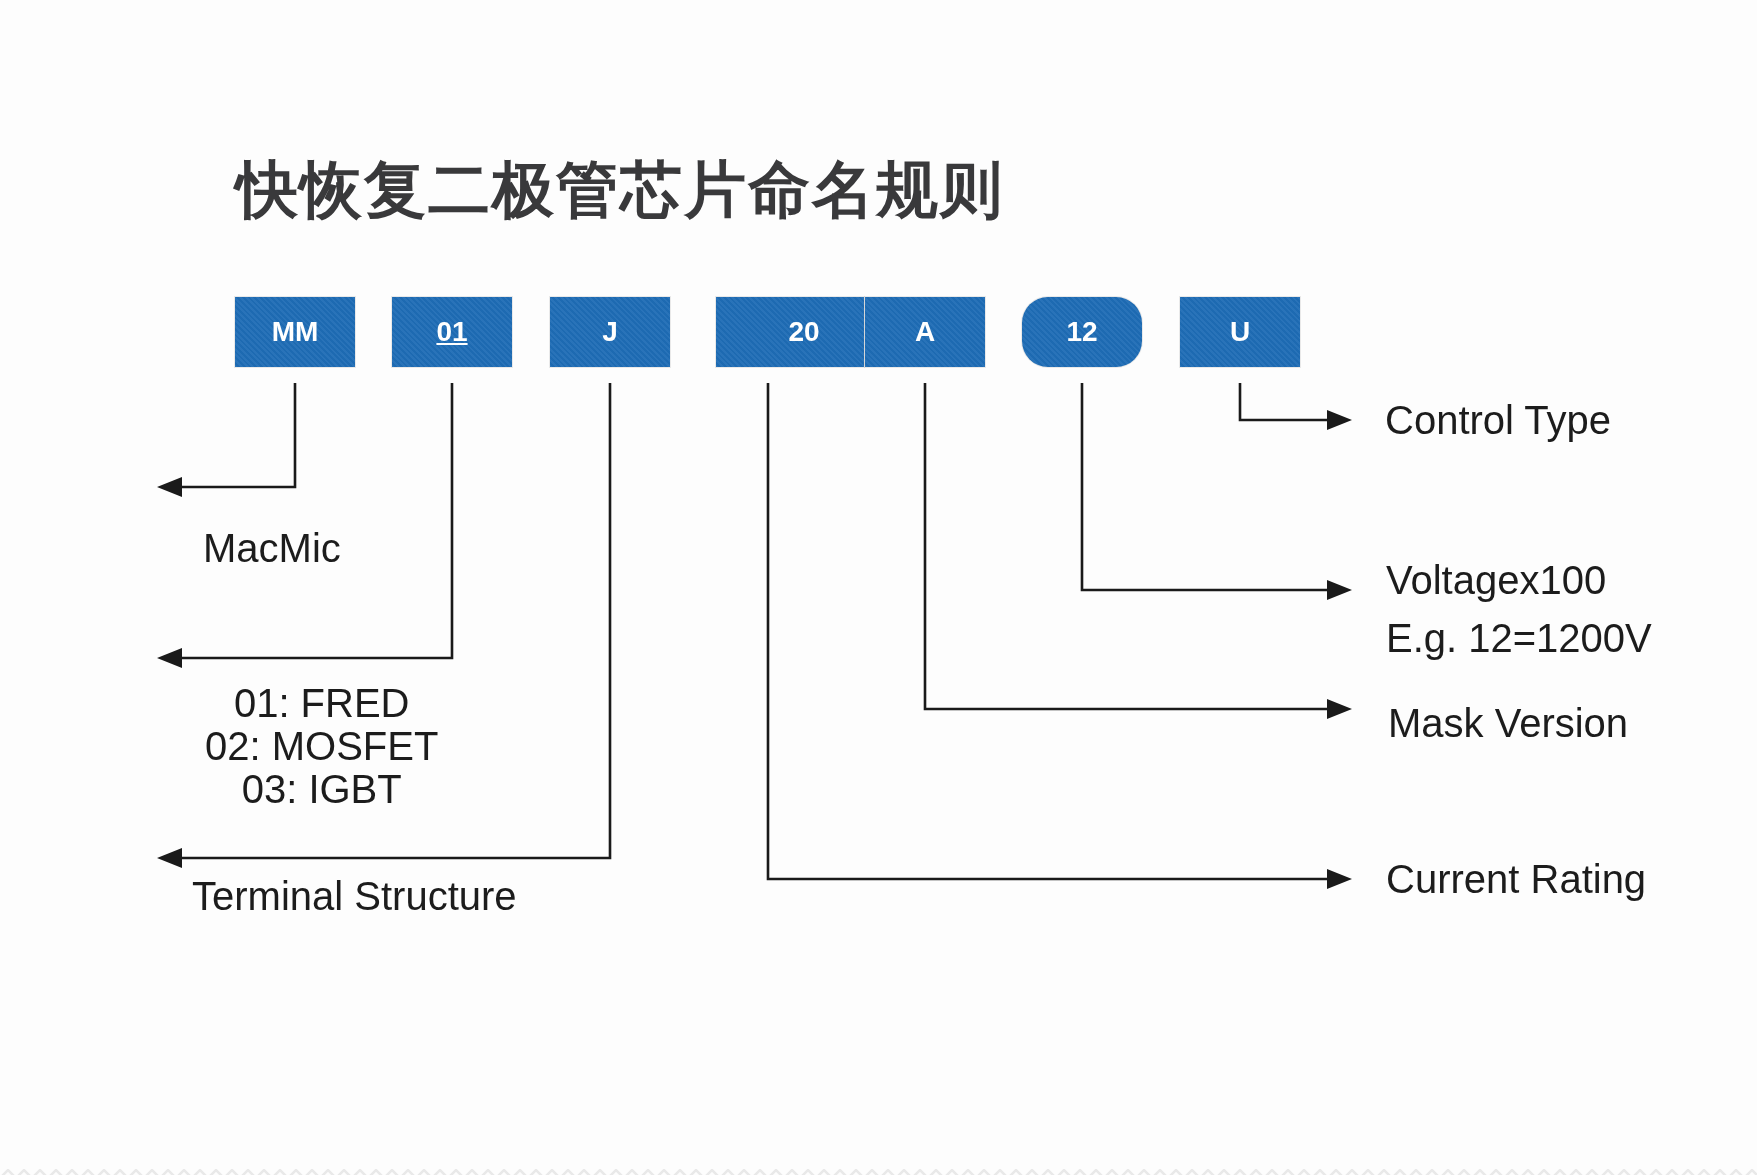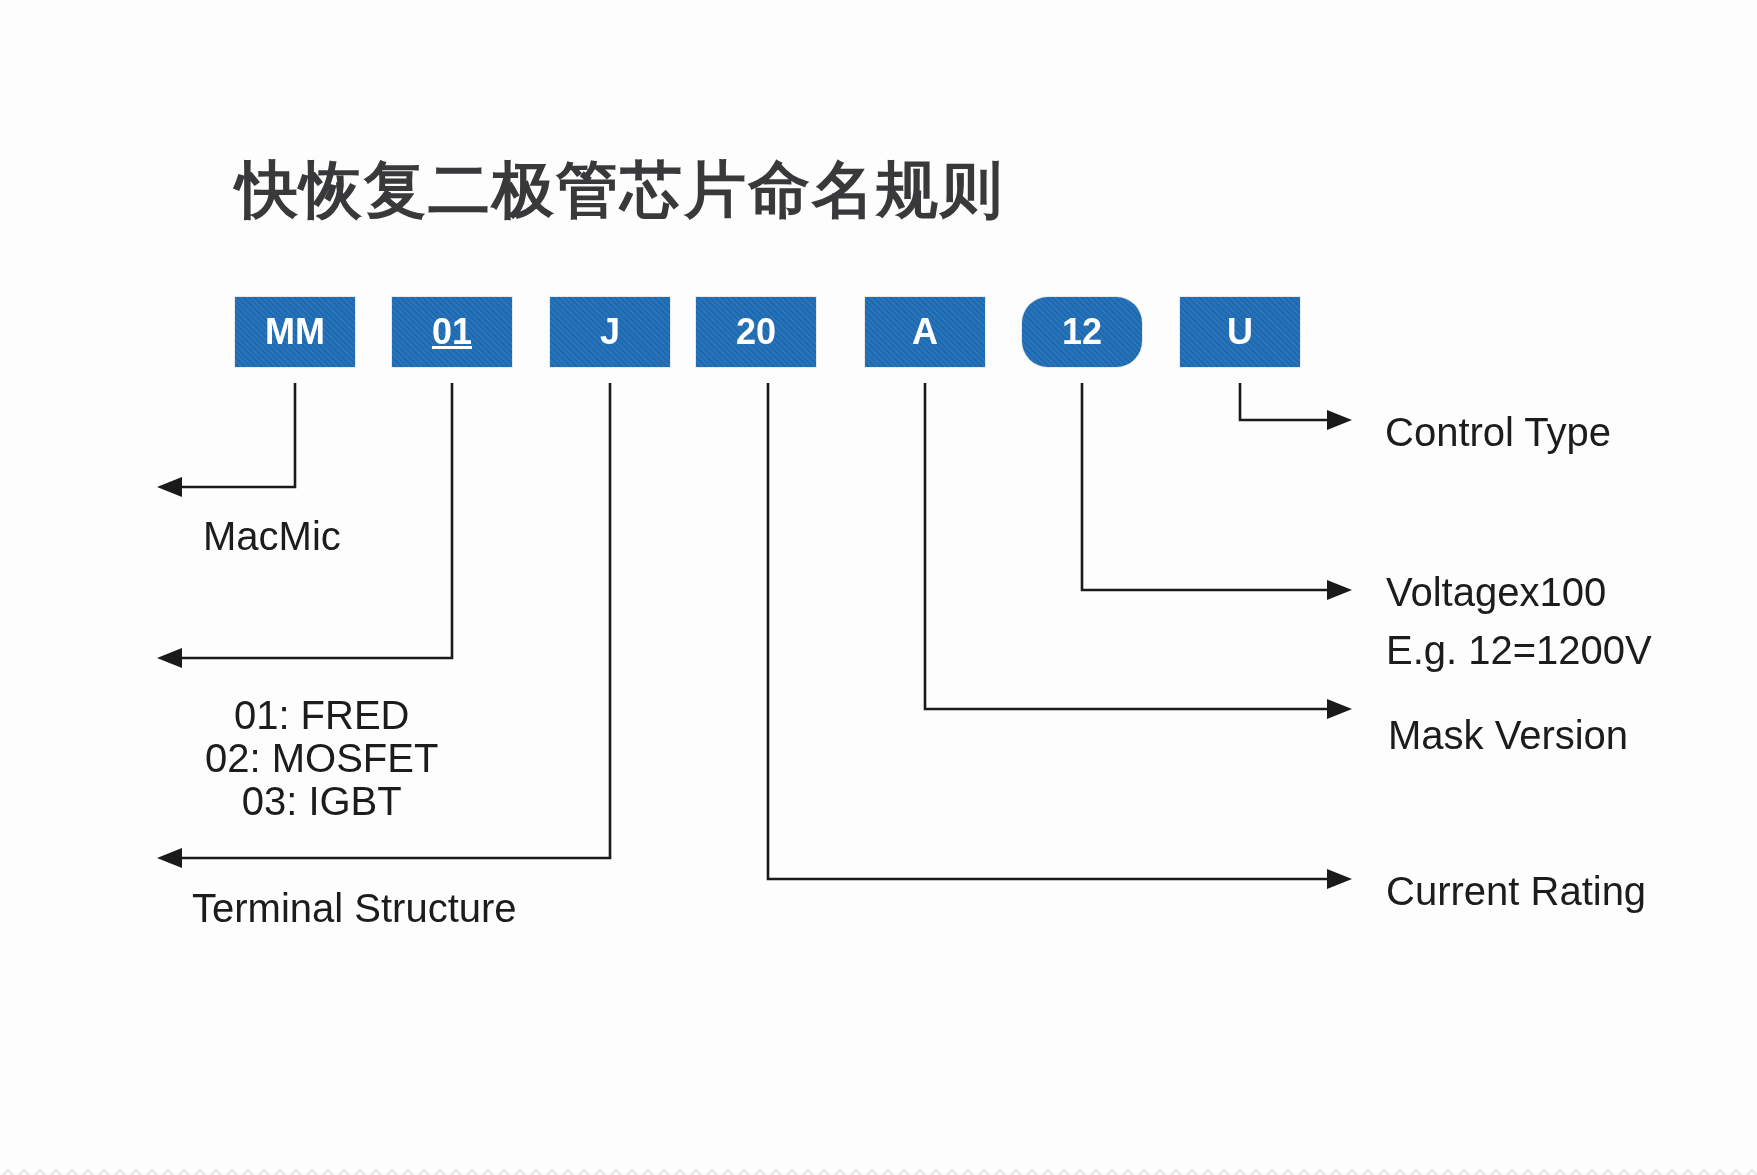--- a/index.html
+++ b/index.html
@@ -23,48 +23,47 @@
     white-space: nowrap;
   }
   .code-box {
     position: absolute;
     top: 297px;
     width: 120px; height: 70px;
     background: #1e6cb5;
     background-image:
       repeating-linear-gradient(45deg, rgba(255,255,255,0.05) 0 2px, rgba(0,0,0,0.02) 2px 4px);
     color: #ffffff;
-    font-size: 36px;
+    font-size: 28px;
     font-weight: bold;
     display: flex;
     align-items: center;
     justify-content: center;
     box-shadow: 0 0 0 1px rgba(0,0,0,0.08);
   }
   .b1 { left: 235px; }
   .b2 { left: 392px; text-decoration: underline; }
   .b3 { left: 550px; }
-  .b4 { left: 696px; }
+  .b4 { left: 716px; padding-left: 28px; }
   .b5 { left: 865px; }
   .b6 { left: 1022px; border-radius: 26px; }
   .b7 { left: 1180px; }
   svg.connectors {
     position: absolute;
     left: 0; top: 0;
     width: 1757px; height: 1175px;
   }
   .lbl {
     position: absolute;
     color: #1c1c1c;
     font-size: 40px;
     line-height: 48px;
     white-space: nowrap;
-    margin-top: 12px;
   }
-  .lbl-macmic   { left: 203px; top: 500px; }
+  .lbl-macmic   { left: 203px; top: 524px; }
   .lbl-codes    { left: 205px; top: 682px; line-height: 43px; text-align: center; }
   .lbl-terminal { left: 192px; top: 872px; }
   .lbl-control  { left: 1385px; top: 396px; }
   .lbl-voltage  { left: 1386px; top: 551px; line-height: 58px; }
   .lbl-mask     { left: 1388px; top: 699px; }
   .lbl-current  { left: 1386px; top: 855px; }
   .bottom-strip {
     position: absolute;
     left: 0; bottom: 0;
     width: 1757px; height: 10px;

